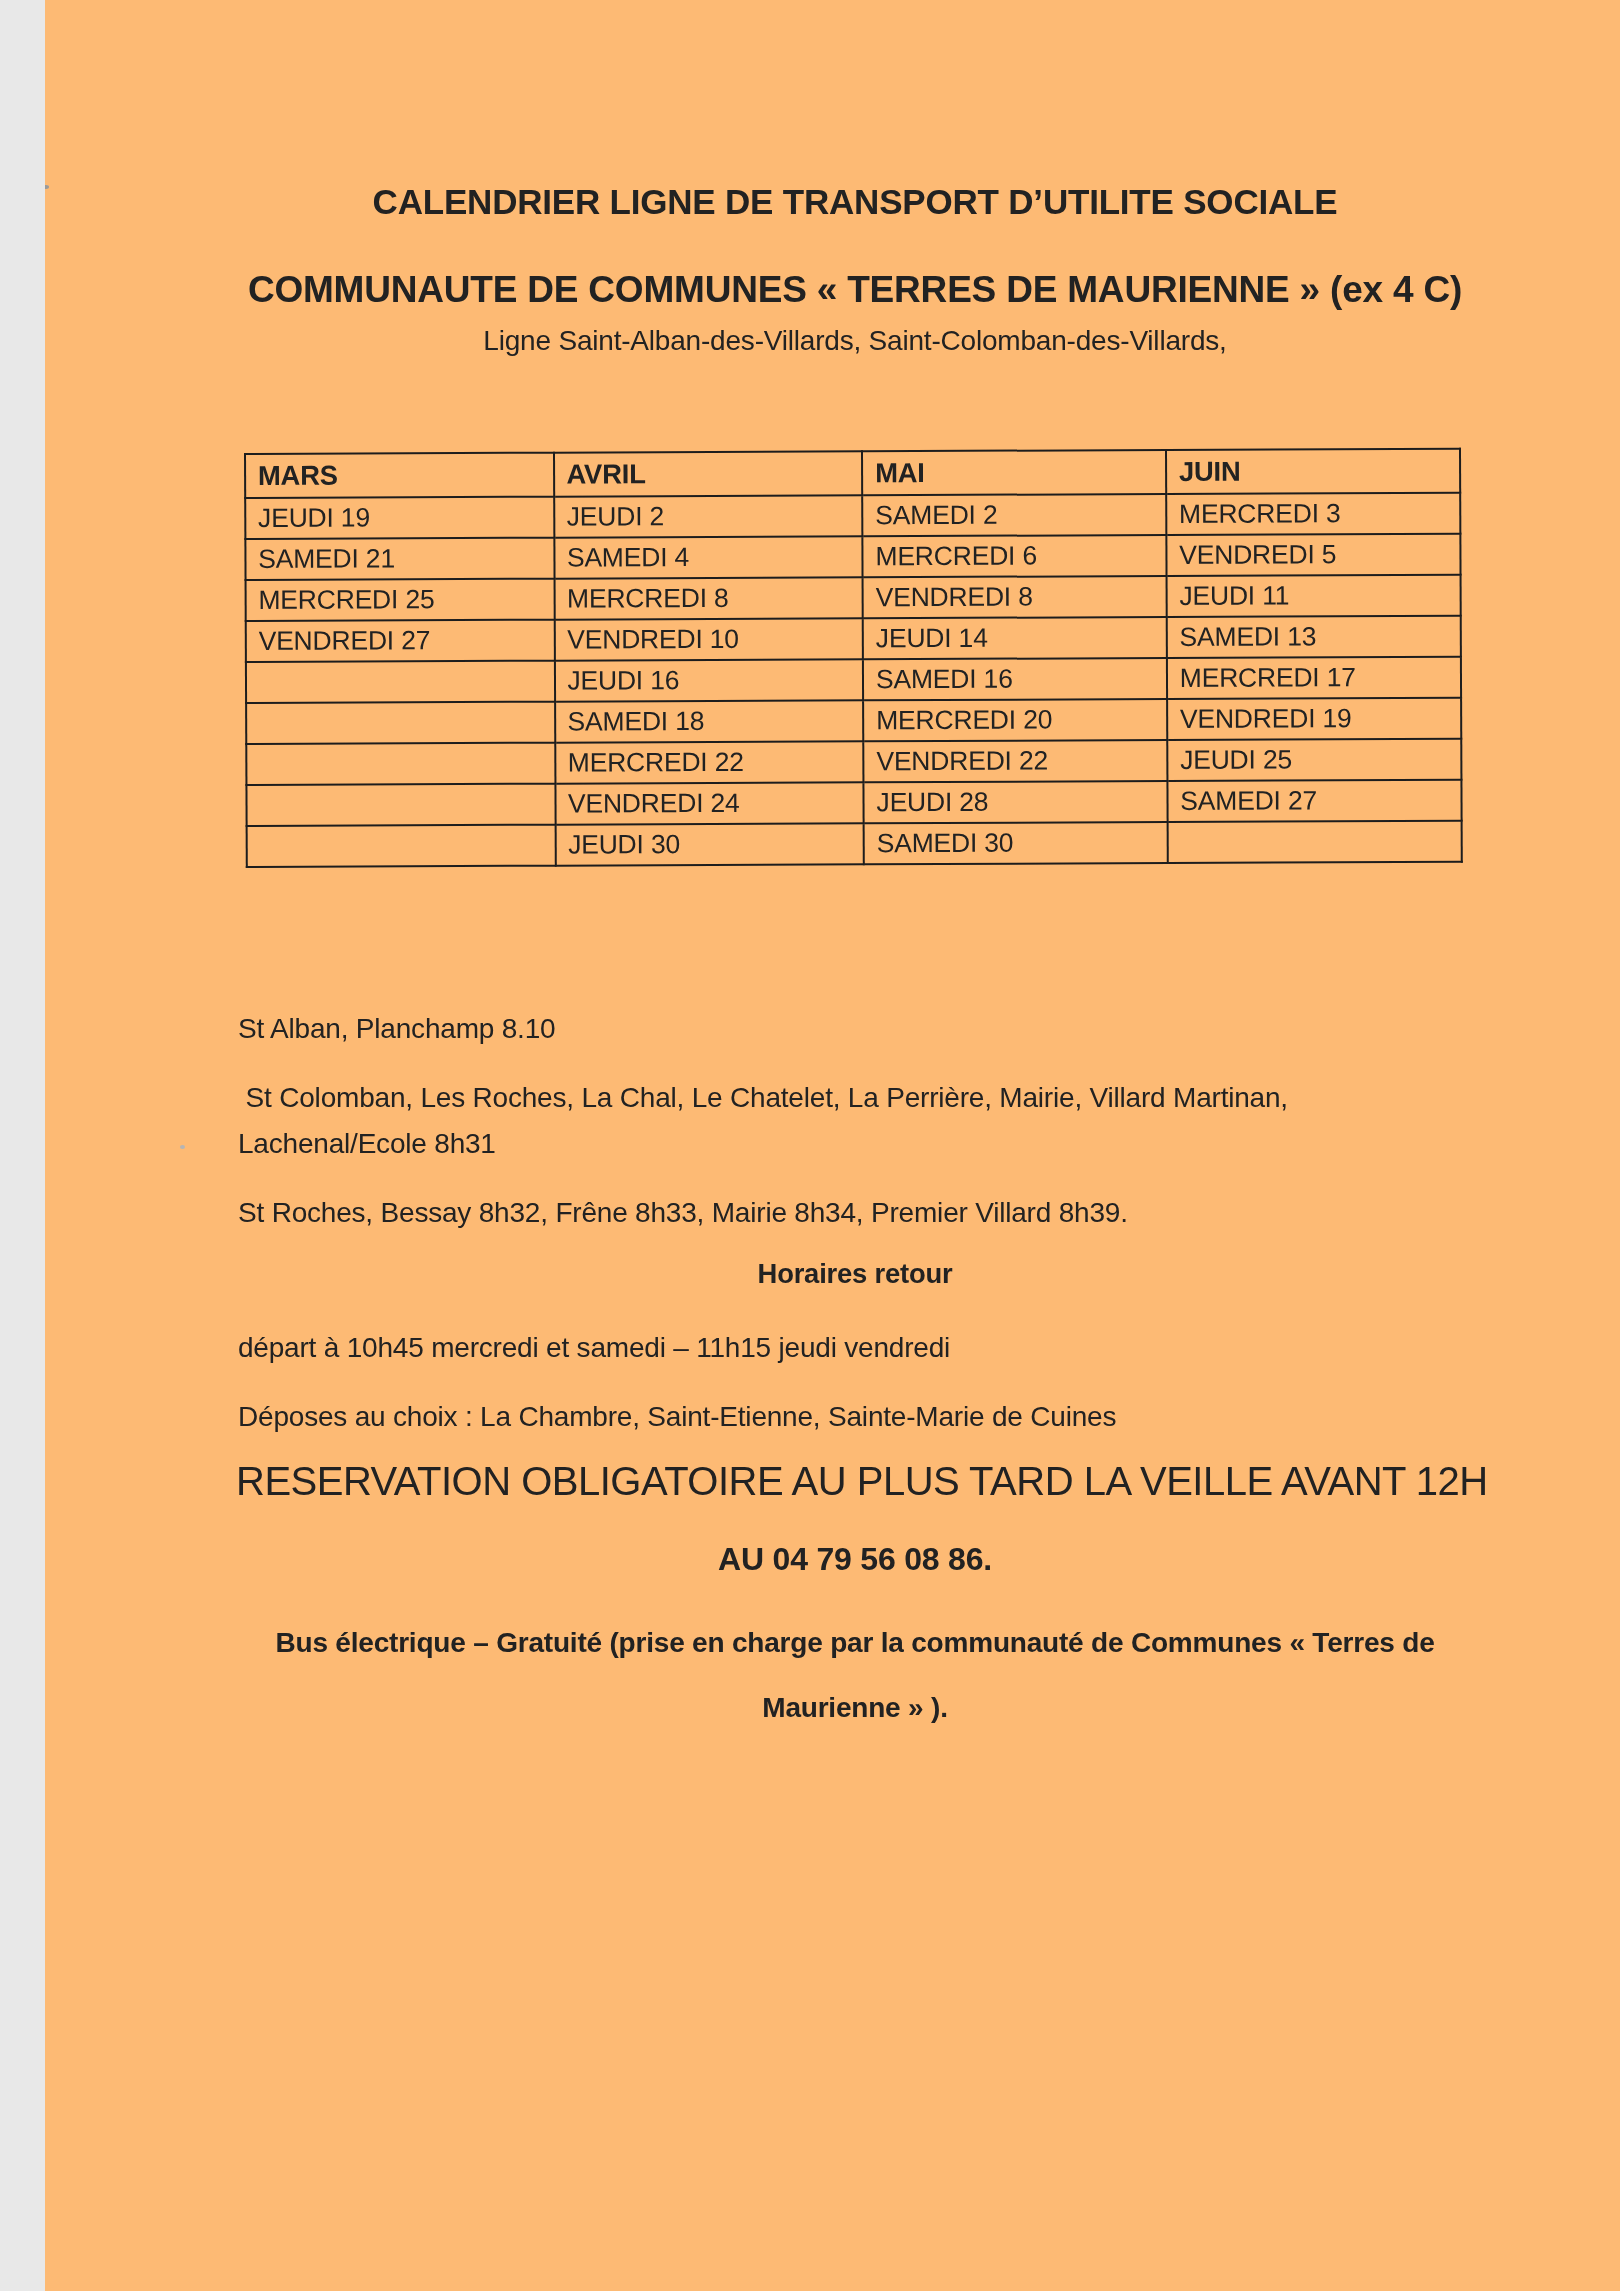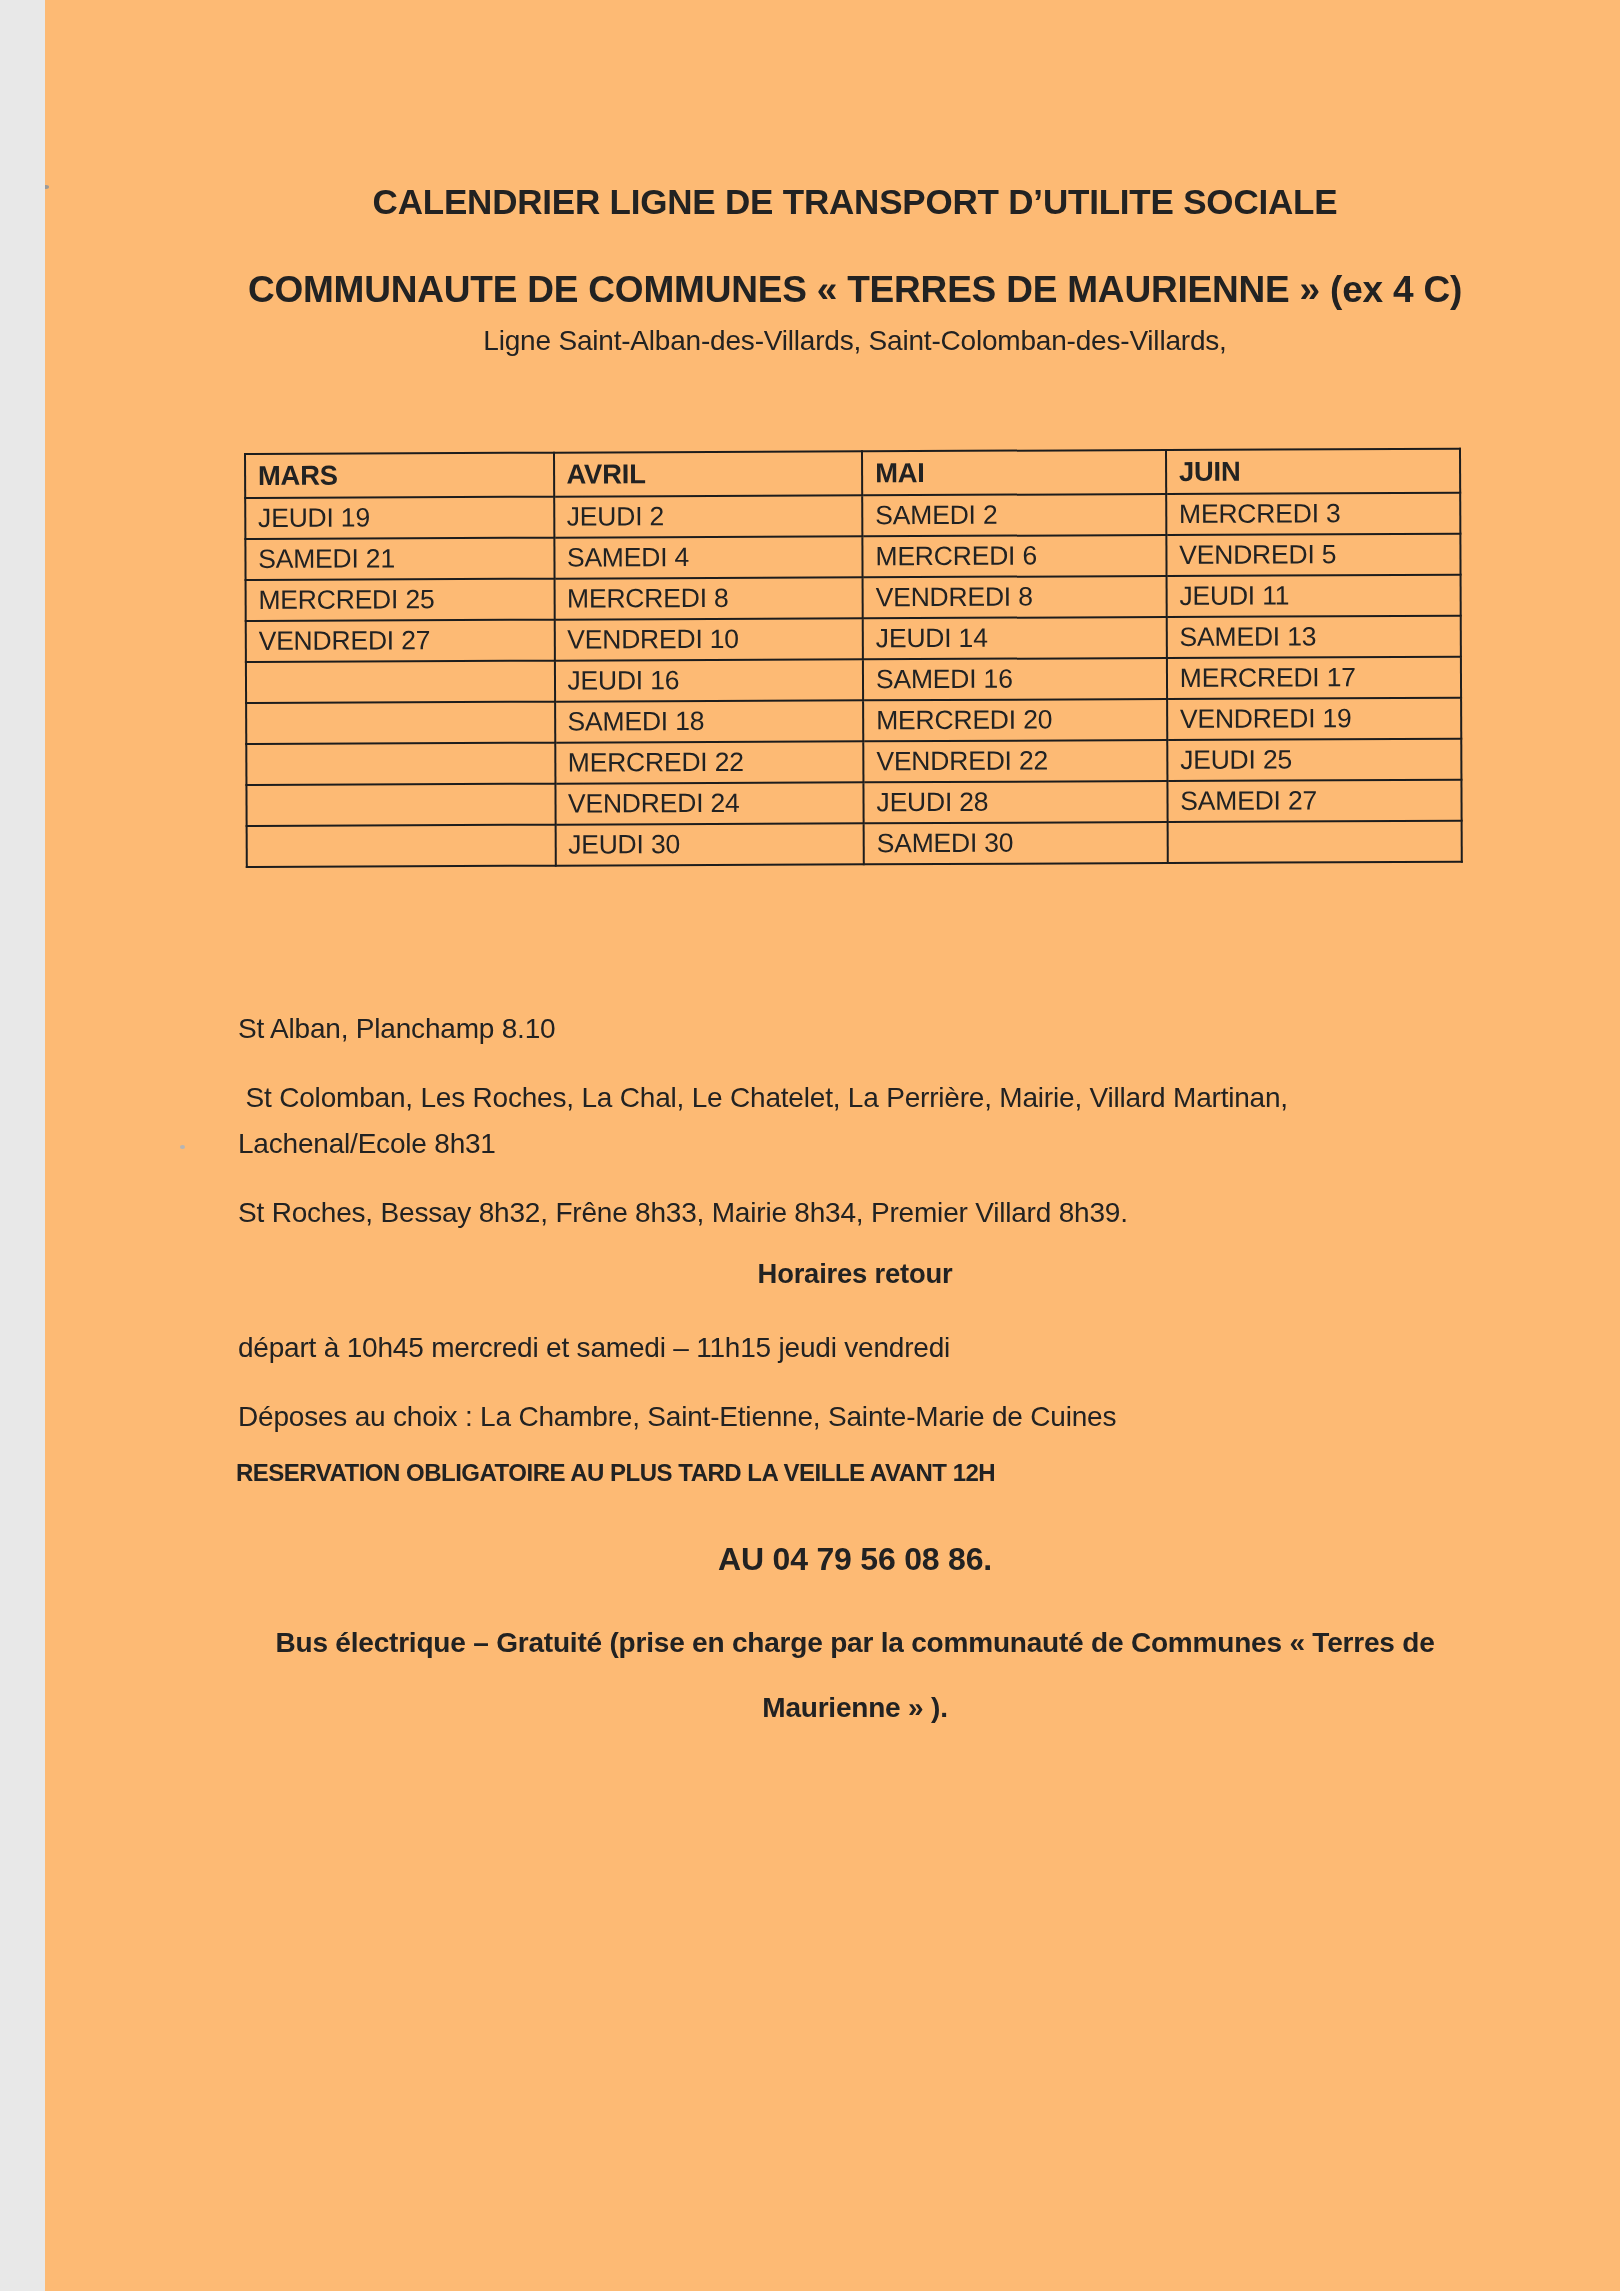--- a/index.html
+++ b/index.html
@@ -43,21 +43,21 @@
   .aller-head  { top:939px; }
   .retour-head { top:1258px; }
 
   .para { left:193px; font-size:28px; line-height:46px; }
   .p-aller1 { top:1006px; }
   .p-aller2 { top:1075px; width:1225px; white-space:pre-wrap; }
   .p-aller3 { top:1190px; }
   .p-retour1 { top:1325px; }
   .p-retour2 { top:1394px; }
 
-  .reservation { top:1459px; left:191px; font-size:24px; font-weight:bold; letter-spacing:-0.5px; }
+  .reservation { top:1459px; left:191px; font-size:40px; font-weight:normal; letter-spacing:-0.5px; }
   .phone { top:1541px; font-size:32px; font-weight:bold; }
   .businfo {
     top:1610px; left:222px; width:1176px;
     font-size:28px; font-weight:bold;
     text-align:center; line-height:65px;
   }
 
   .speck { position:absolute; background:#b5b5b5; border-radius:50%; }
   .speck-1 { left:135px; top:1145px; width:4.9px; height:3.9px; }
   .speck-2 { left:-2px; top:185px; width:5.9px; height:3.9px; background:#9a9a9a; }

